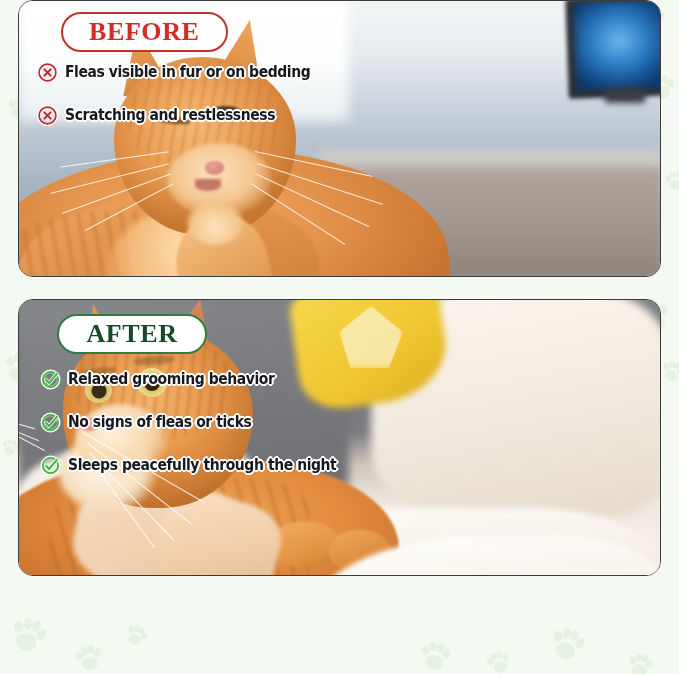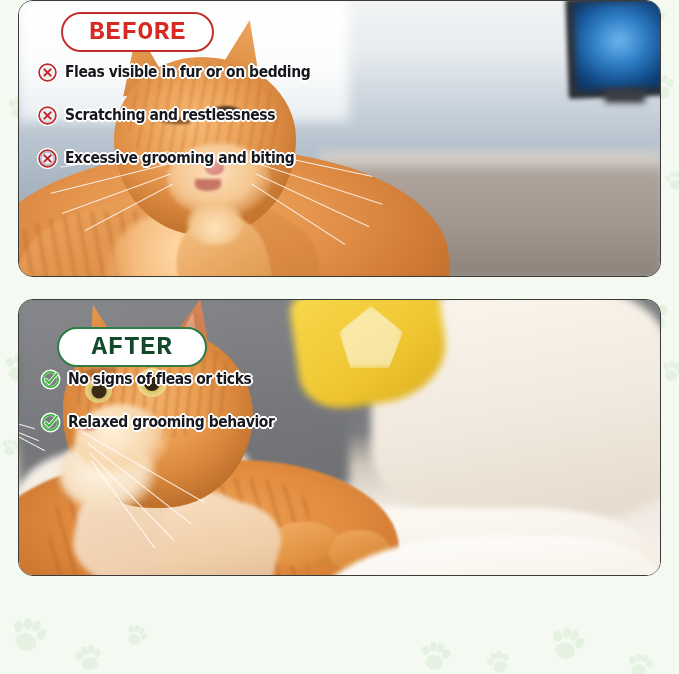--- a/index.html
+++ b/index.html
@@ -85,24 +85,24 @@
     min-width: 150px;
     padding: 0 26px;
     display: flex;
     align-items: center;
     justify-content: center;
     background: #ffffff;
     border-radius: 21px;
     z-index: 5;
   }
   .badge-before { border: 2.2px solid #c2302c; }
-  .badge-after  { border: 2.2px solid #2e7d43; left: 38px; top: 27px; }
+  .badge-after  { border: 2.2px solid #2e7d43; left: 38px; top: 14px; }
 
   .badge span {
-    font-family: Liberation Mono, monospace;
+    font-family: Liberation Serif, serif;
     font-size: 26px;
     font-weight: 700;
     letter-spacing: .6px;
     line-height: 1;
   }
   .badge-before span { color: #d62a22; }
   .badge-after  span { color: #14492a; }
 
   
   .bullets {
@@ -784,31 +784,20 @@
           <svg viewBox="0 0 24 24" width="21" height="21">
             <circle cx="12" cy="12" r="10.3" fill="none" stroke="#ffffff" stroke-width="3.6"></circle>
             <circle cx="12" cy="12" r="9.6" fill="none" stroke="#c2262a" stroke-width="1.9"></circle>
             <circle cx="12" cy="12" r="6.6" fill="#e9eef3"></circle>
             <path d="M8.4 8.4 L15.6 15.6 M15.6 8.4 L8.4 15.6" stroke="#c2262a" stroke-width="2.3" stroke-linecap="round"></path>
           </svg>
         </span>
         <span class="txt">Scratching and restlessness</span>
       </div>
 
-      <div class="bullet">
-        <span class="ico">
-          <svg viewBox="0 0 24 24" width="21" height="21">
-            <circle cx="12" cy="12" r="10.3" fill="none" stroke="#ffffff" stroke-width="3.6"></circle>
-            <circle cx="12" cy="12" r="9.6" fill="none" stroke="#c2262a" stroke-width="1.9"></circle>
-            <circle cx="12" cy="12" r="6.6" fill="#e9eef3"></circle>
-            <path d="M8.4 8.4 L15.6 15.6 M15.6 8.4 L8.4 15.6" stroke="#c2262a" stroke-width="2.3" stroke-linecap="round"></path>
-          </svg>
-        </span>
-        <span class="txt">Excessive grooming and biting</span>
-      </div>
 
 
     </div>
   </div>
 
   <div class="card">
 
     <div class="photo">
       <div class="ph a-bg"></div>
       <div class="ph a-grayband"></div>
@@ -854,32 +843,43 @@
 
       <div class="bullet">
         <span class="ico">
           <svg viewBox="0 0 24 24" width="21" height="21">
             <circle cx="12" cy="12" r="9.4" fill="none" stroke="#ffffff" stroke-width="4"></circle>
             <circle cx="12" cy="12" r="8.7" fill="none" stroke="#3fb83f" stroke-width="2.1"></circle>
             <path d="M6.8 12.4 L10.4 16 L19.2 5.6" fill="none" stroke="#ffffff" stroke-width="4.2" stroke-linecap="round" stroke-linejoin="round"></path>
             <path d="M6.8 12.4 L10.4 16 L19.2 5.6" fill="none" stroke="#3fb83f" stroke-width="2.4" stroke-linecap="round" stroke-linejoin="round"></path>
           </svg>
         </span>
-        <span class="txt">No signs of fleas or ticks</span>
+        <span class="txt">Relaxed grooming behavior</span>
       </div>
 
       <div class="bullet">
         <span class="ico">
           <svg viewBox="0 0 24 24" width="21" height="21">
             <circle cx="12" cy="12" r="9.4" fill="none" stroke="#ffffff" stroke-width="4"></circle>
             <circle cx="12" cy="12" r="8.7" fill="none" stroke="#3fb83f" stroke-width="2.1"></circle>
             <path d="M6.8 12.4 L10.4 16 L19.2 5.6" fill="none" stroke="#ffffff" stroke-width="4.2" stroke-linecap="round" stroke-linejoin="round"></path>
             <path d="M6.8 12.4 L10.4 16 L19.2 5.6" fill="none" stroke="#3fb83f" stroke-width="2.4" stroke-linecap="round" stroke-linejoin="round"></path>
           </svg>
         </span>
-        <span class="txt">Relaxed grooming behavior</span>
+        <span class="txt">No signs of fleas or ticks</span>
       </div>
 
+      <div class="bullet">
+        <span class="ico">
+          <svg viewBox="0 0 24 24" width="21" height="21">
+            <circle cx="12" cy="12" r="9.4" fill="none" stroke="#ffffff" stroke-width="4"></circle>
+            <circle cx="12" cy="12" r="8.7" fill="none" stroke="#3fb83f" stroke-width="2.1"></circle>
+            <path d="M6.8 12.4 L10.4 16 L19.2 5.6" fill="none" stroke="#ffffff" stroke-width="4.2" stroke-linecap="round" stroke-linejoin="round"></path>
+            <path d="M6.8 12.4 L10.4 16 L19.2 5.6" fill="none" stroke="#3fb83f" stroke-width="2.4" stroke-linecap="round" stroke-linejoin="round"></path>
+          </svg>
+        </span>
+        <span class="txt">Sleeps peacefully through the night</span>
+      </div>
 
     </div>
   </div>
 
 </div>
 
 </body></html>

